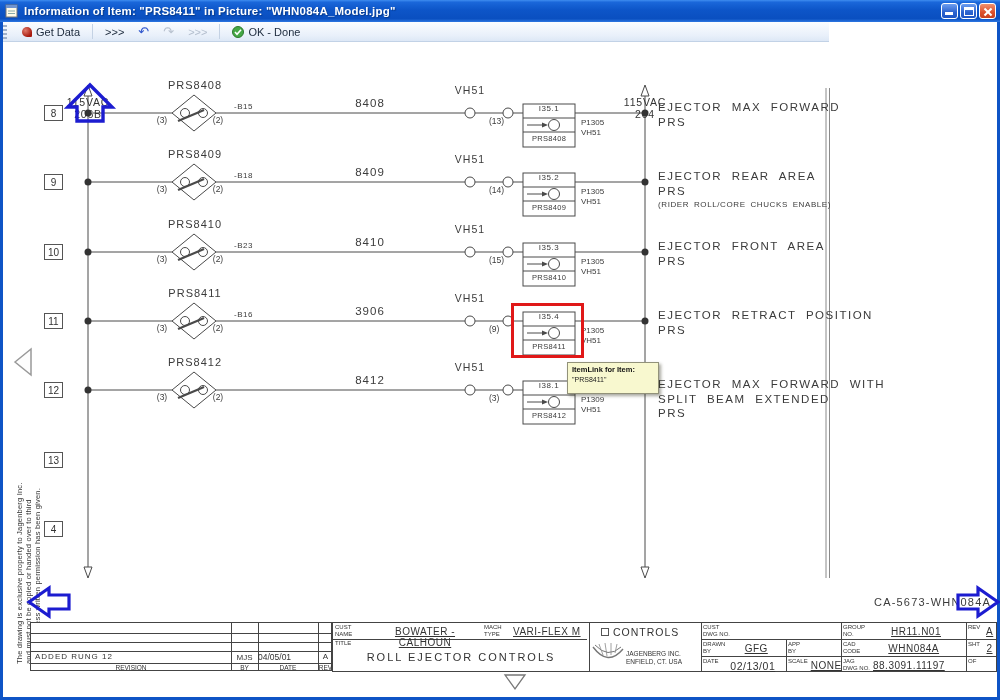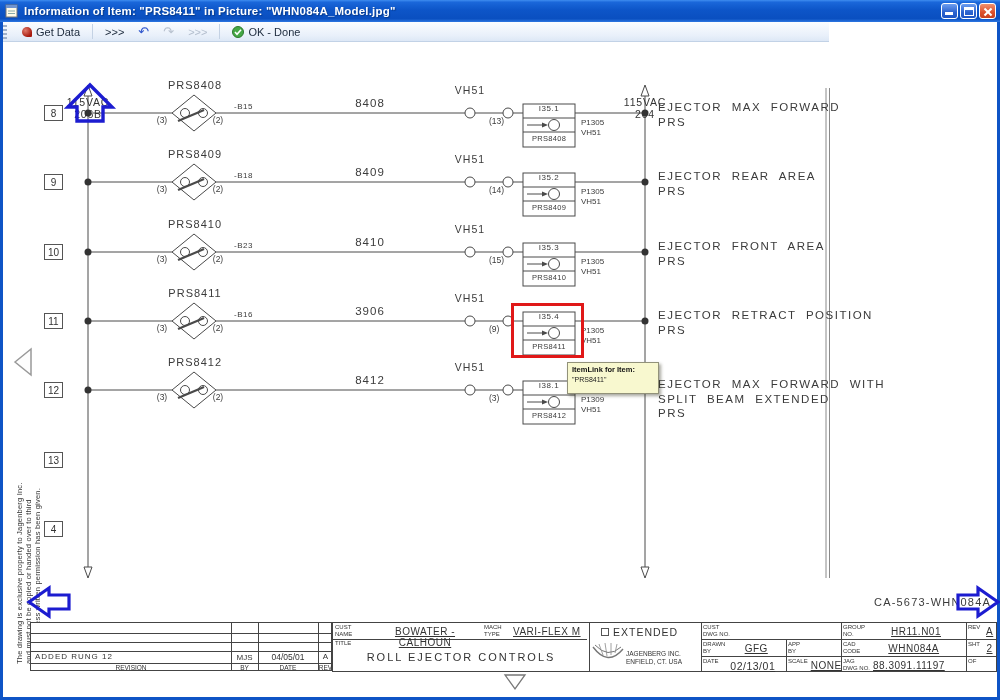--- a/index.html
+++ b/index.html
@@ -244,20 +244,21 @@
     <div class="t wno">8409</div>
     <div class="t conn">VH51</div>
     <div class="t pin">(14)</div>
     <div class="t ioaddr">I35.2</div>
     <div class="t iodev">PRS8409</div>
     <div class="t plug">P1305
 VH51</div>
     <div class="desc-wrap">
       <div class="desc">EJECTOR REAR AREA
 PRS</div>
+      <div class="note">(RIDER ROLL/CORE CHUCKS ENABLE)</div>
     </div>
     <div class="io-hit"></div>
   </div>
 
   <div class="rung" style="top:252px">
     <div class="t dev">PRS8410</div>
     <div class="t term tl">(3)</div>
     <div class="t term tr">(2)</div>
     <div class="t wtag">-B23</div>
     <div class="t wno">8410</div>
@@ -347,21 +348,21 @@
   <div class="tb tb-rev">
     <div class="hln" style="top:10px"></div>
     <div class="hln" style="top:19px"></div>
     <div class="hln" style="top:28px"></div>
     <div class="hln" style="top:40px"></div>
     <div class="vln" style="left:200px"></div>
     <div class="vln" style="left:227px"></div>
     <div class="vln" style="left:287px"></div>
     <div class="txt" style="left:4px;top:29px;font-size:8px;letter-spacing:1px">ADDED RUNG 12</div>
     <div class="txt" style="left:200px;top:30px;width:27px;text-align:center;font-size:8px">MJS</div>
-    <div class="txt" style="left:227px;top:29px;width:60px;text-align:center;font-size:8.5px">04/05/01</div>
+    <div class="txt" style="left:227px;top:29px;width:60px;text-align:left;font-size:8.5px">04/05/01</div>
     <div class="txt" style="left:287px;top:29px;width:15px;text-align:center;font-size:8px">A</div>
     <div class="txt" style="left:30px;top:41px;width:140px;text-align:center;font-size:6.5px">REVISION</div>
     <div class="txt" style="left:200px;top:41px;width:27px;text-align:center;font-size:6.5px">BY</div>
     <div class="txt" style="left:227px;top:41px;width:60px;text-align:center;font-size:6.5px">DATE</div>
     <div class="txt" style="left:287px;top:41px;width:15px;text-align:center;font-size:6.5px">REV</div>
   </div>
 
   <div class="tb tb-main">
     <div class="vln" style="left:256px"></div>
     <div class="vln" style="left:368px"></div>
@@ -376,21 +377,21 @@
 NAME</div>
     <div class="txt val" style="left:36px;top:3px;width:112px;text-align:center">BOWATER - CALHOUN</div>
     <div class="txt lbl" style="left:151px;top:1px">MACH
 TYPE</div>
     <div class="txt val" style="left:180px;top:3px">VARI-FLEX M</div>
     <div class="txt lbl" style="left:2px;top:17px">TITLE</div>
     <div class="txt" style="left:20px;top:28px;width:216px;text-align:center;font-size:11px;letter-spacing:2px">ROLL EJECTOR CONTROLS</div>
 
     <div class="txt" style="left:268px;top:3px;font-size:10.5px;letter-spacing:1px;display:flex;gap:4px;align-items:center">
       <span style="width:8px;height:8px;border:1.2px solid #555;display:inline-block"></span>
-      <span>EXTENDED</span>
+      <span>CONTROLS</span>
     </div>
     <svg style="position:absolute;left:258px;top:18px" width="34" height="26">
       <path d="M2,6 Q17,26 32,8" fill="none" stroke="#777" stroke-width="1.4"></path>
       <path d="M4,4 Q17,18 30,6" fill="none" stroke="#777" stroke-width="1"></path>
       <path d="M8,3 L12,14 M14,2 L16,15 M20,2 L20,14 M26,3 L24,12" stroke="#888" stroke-width="0.8"></path>
     </svg>
     <div class="txt" style="left:293px;top:27px;font-size:6.5px;line-height:7.5px;white-space:pre-line">JAGENBERG INC.
 ENFIELD, CT. USA</div>
 
     <div class="cell" style="left:368px;top:0;width:140px;height:16px">

